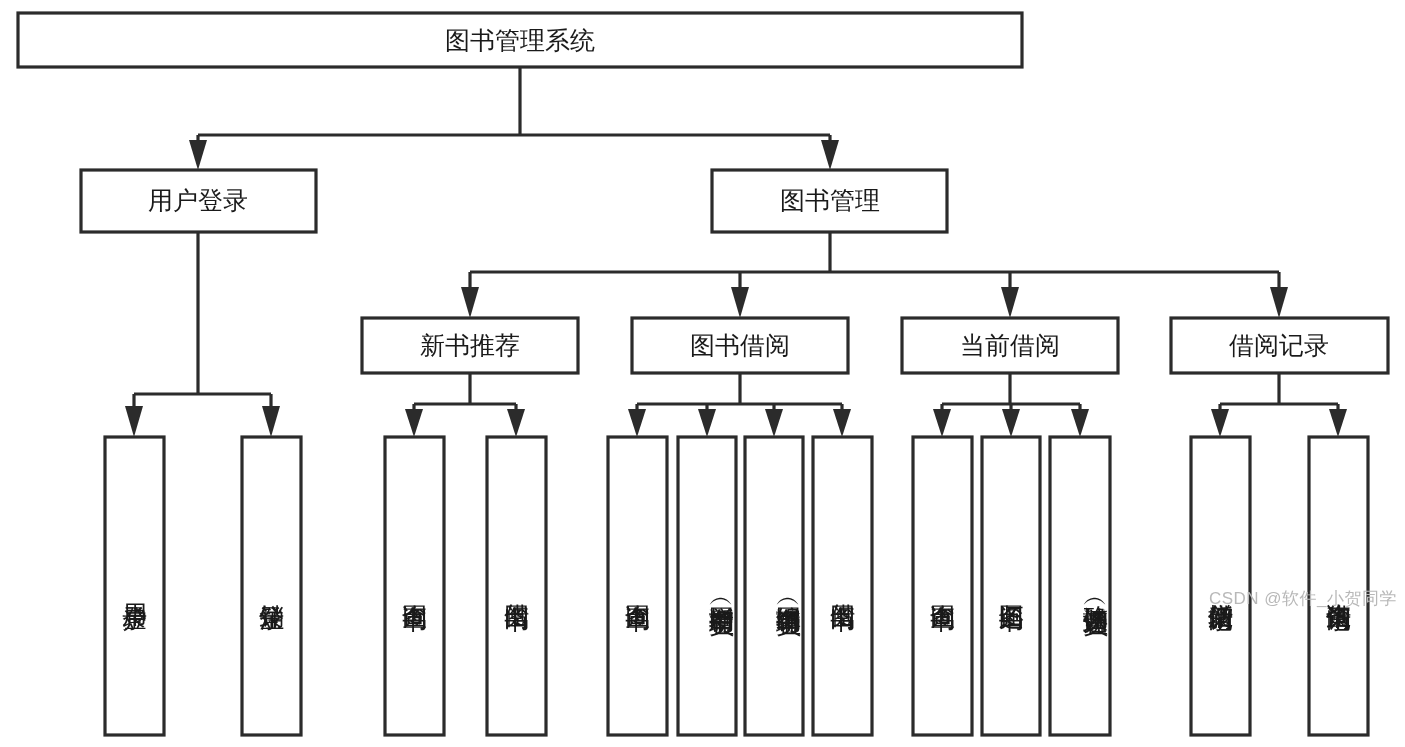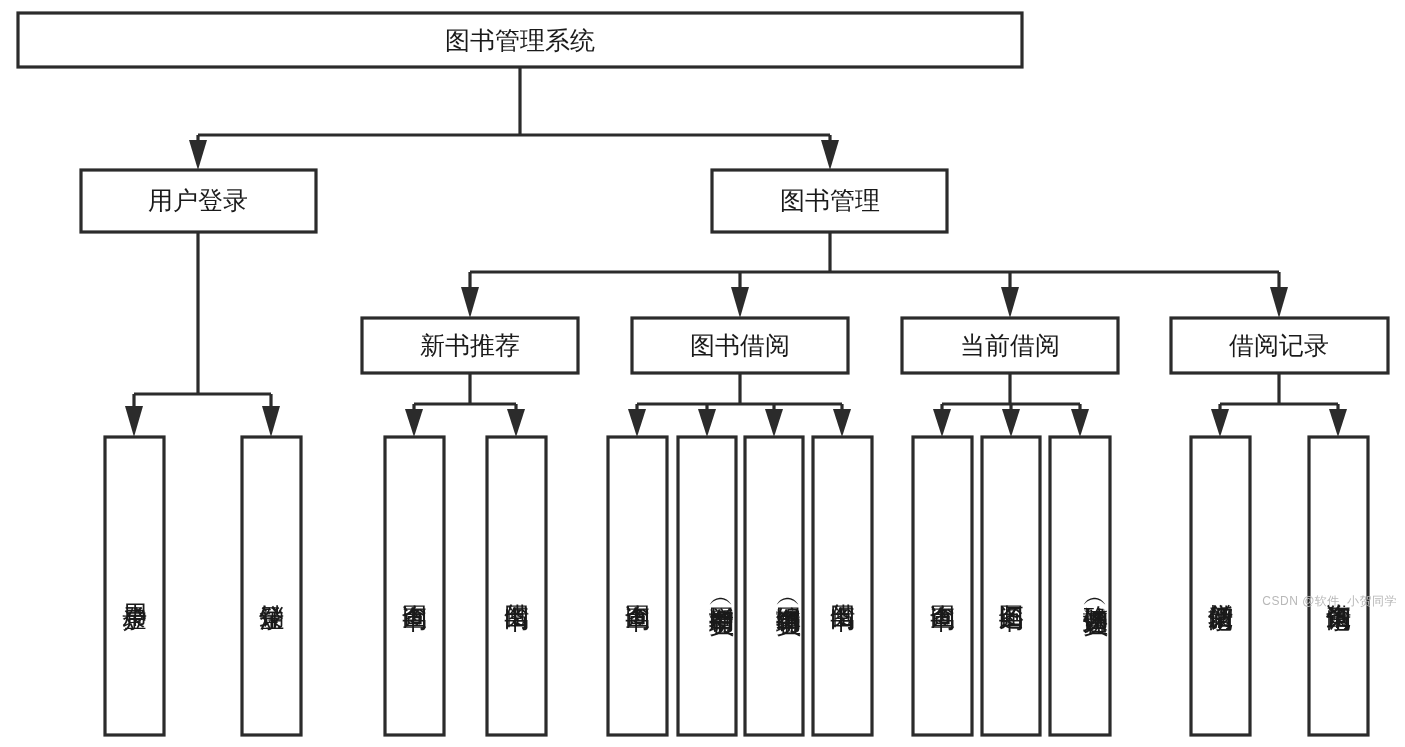--- a/index.html
+++ b/index.html
@@ -61,21 +61,21 @@
     text-orientation: upright;
     white-space: nowrap;
     letter-spacing: 1px;
     pointer-events: none;
   }
   .watermark {
     position: absolute;
     right: 8px;
     bottom: 3px;
     font-family: "Liberation Sans", "DejaVu Sans", sans-serif;
-    font-size: 12px;
+    font-size: 17px;
     color: #b8b8b8;
     white-space: nowrap;
     letter-spacing: 0.5px;
   }
 </style>
 </head>
 <body>
 
 <div id="diagram-root">
 

